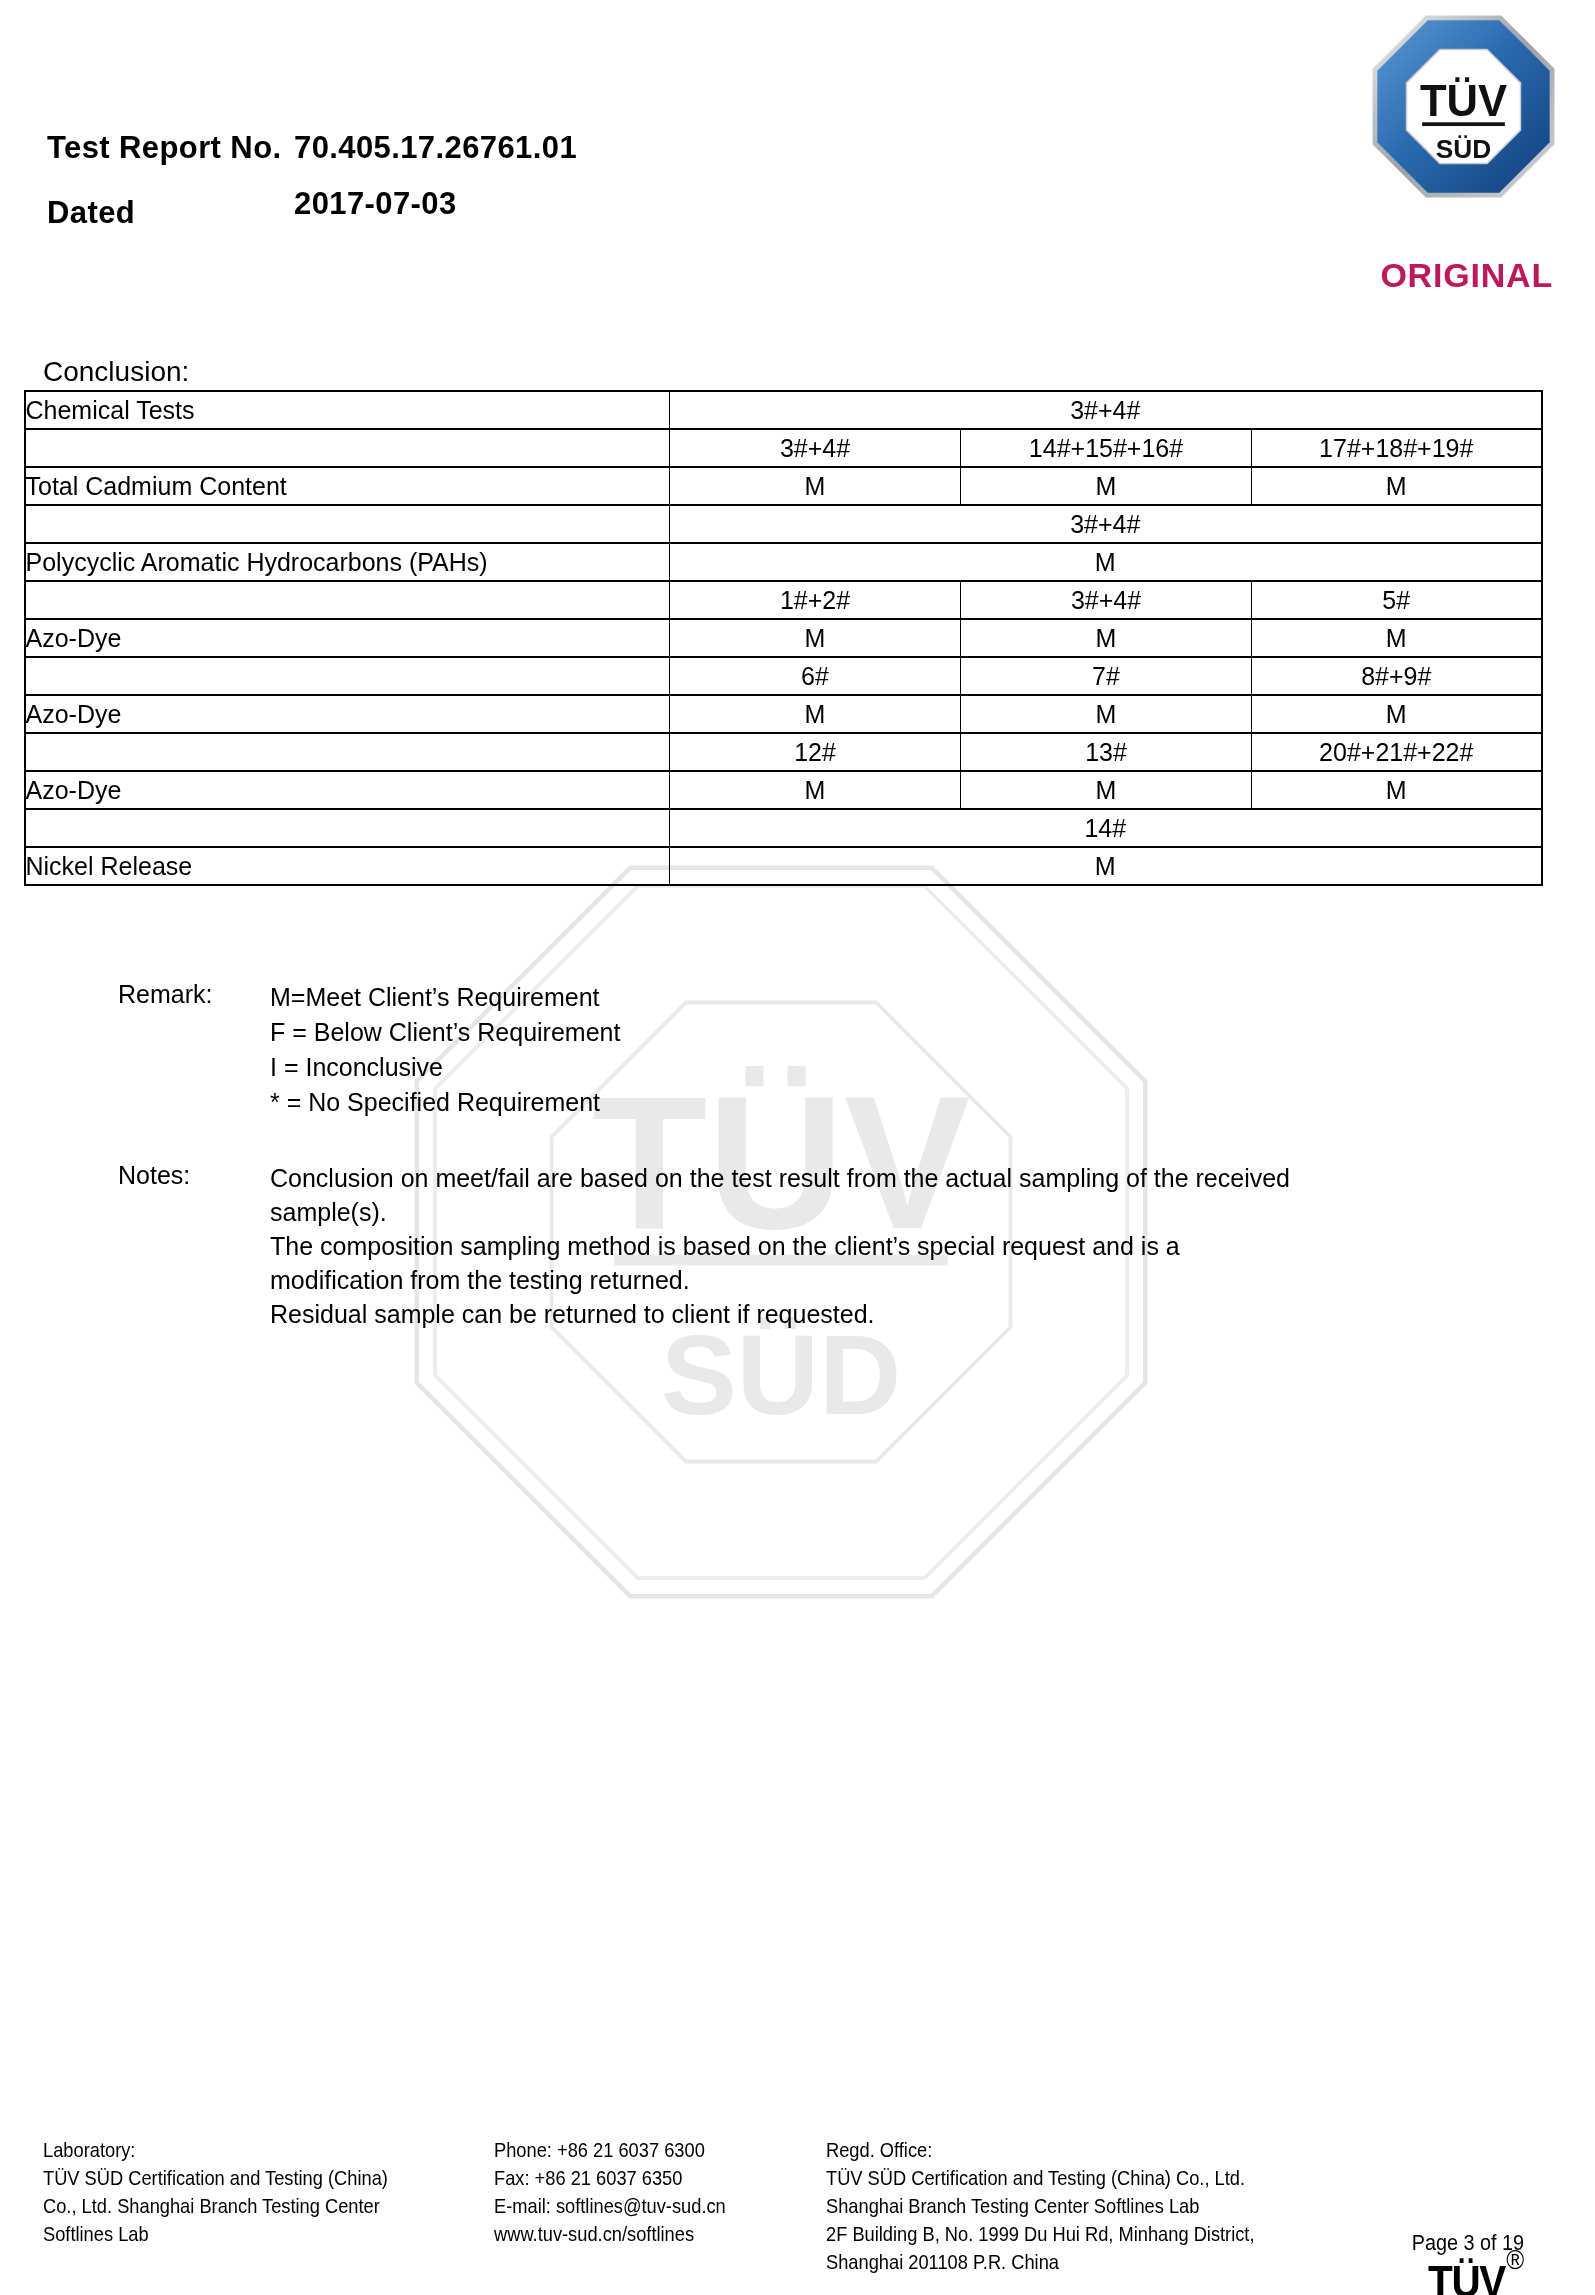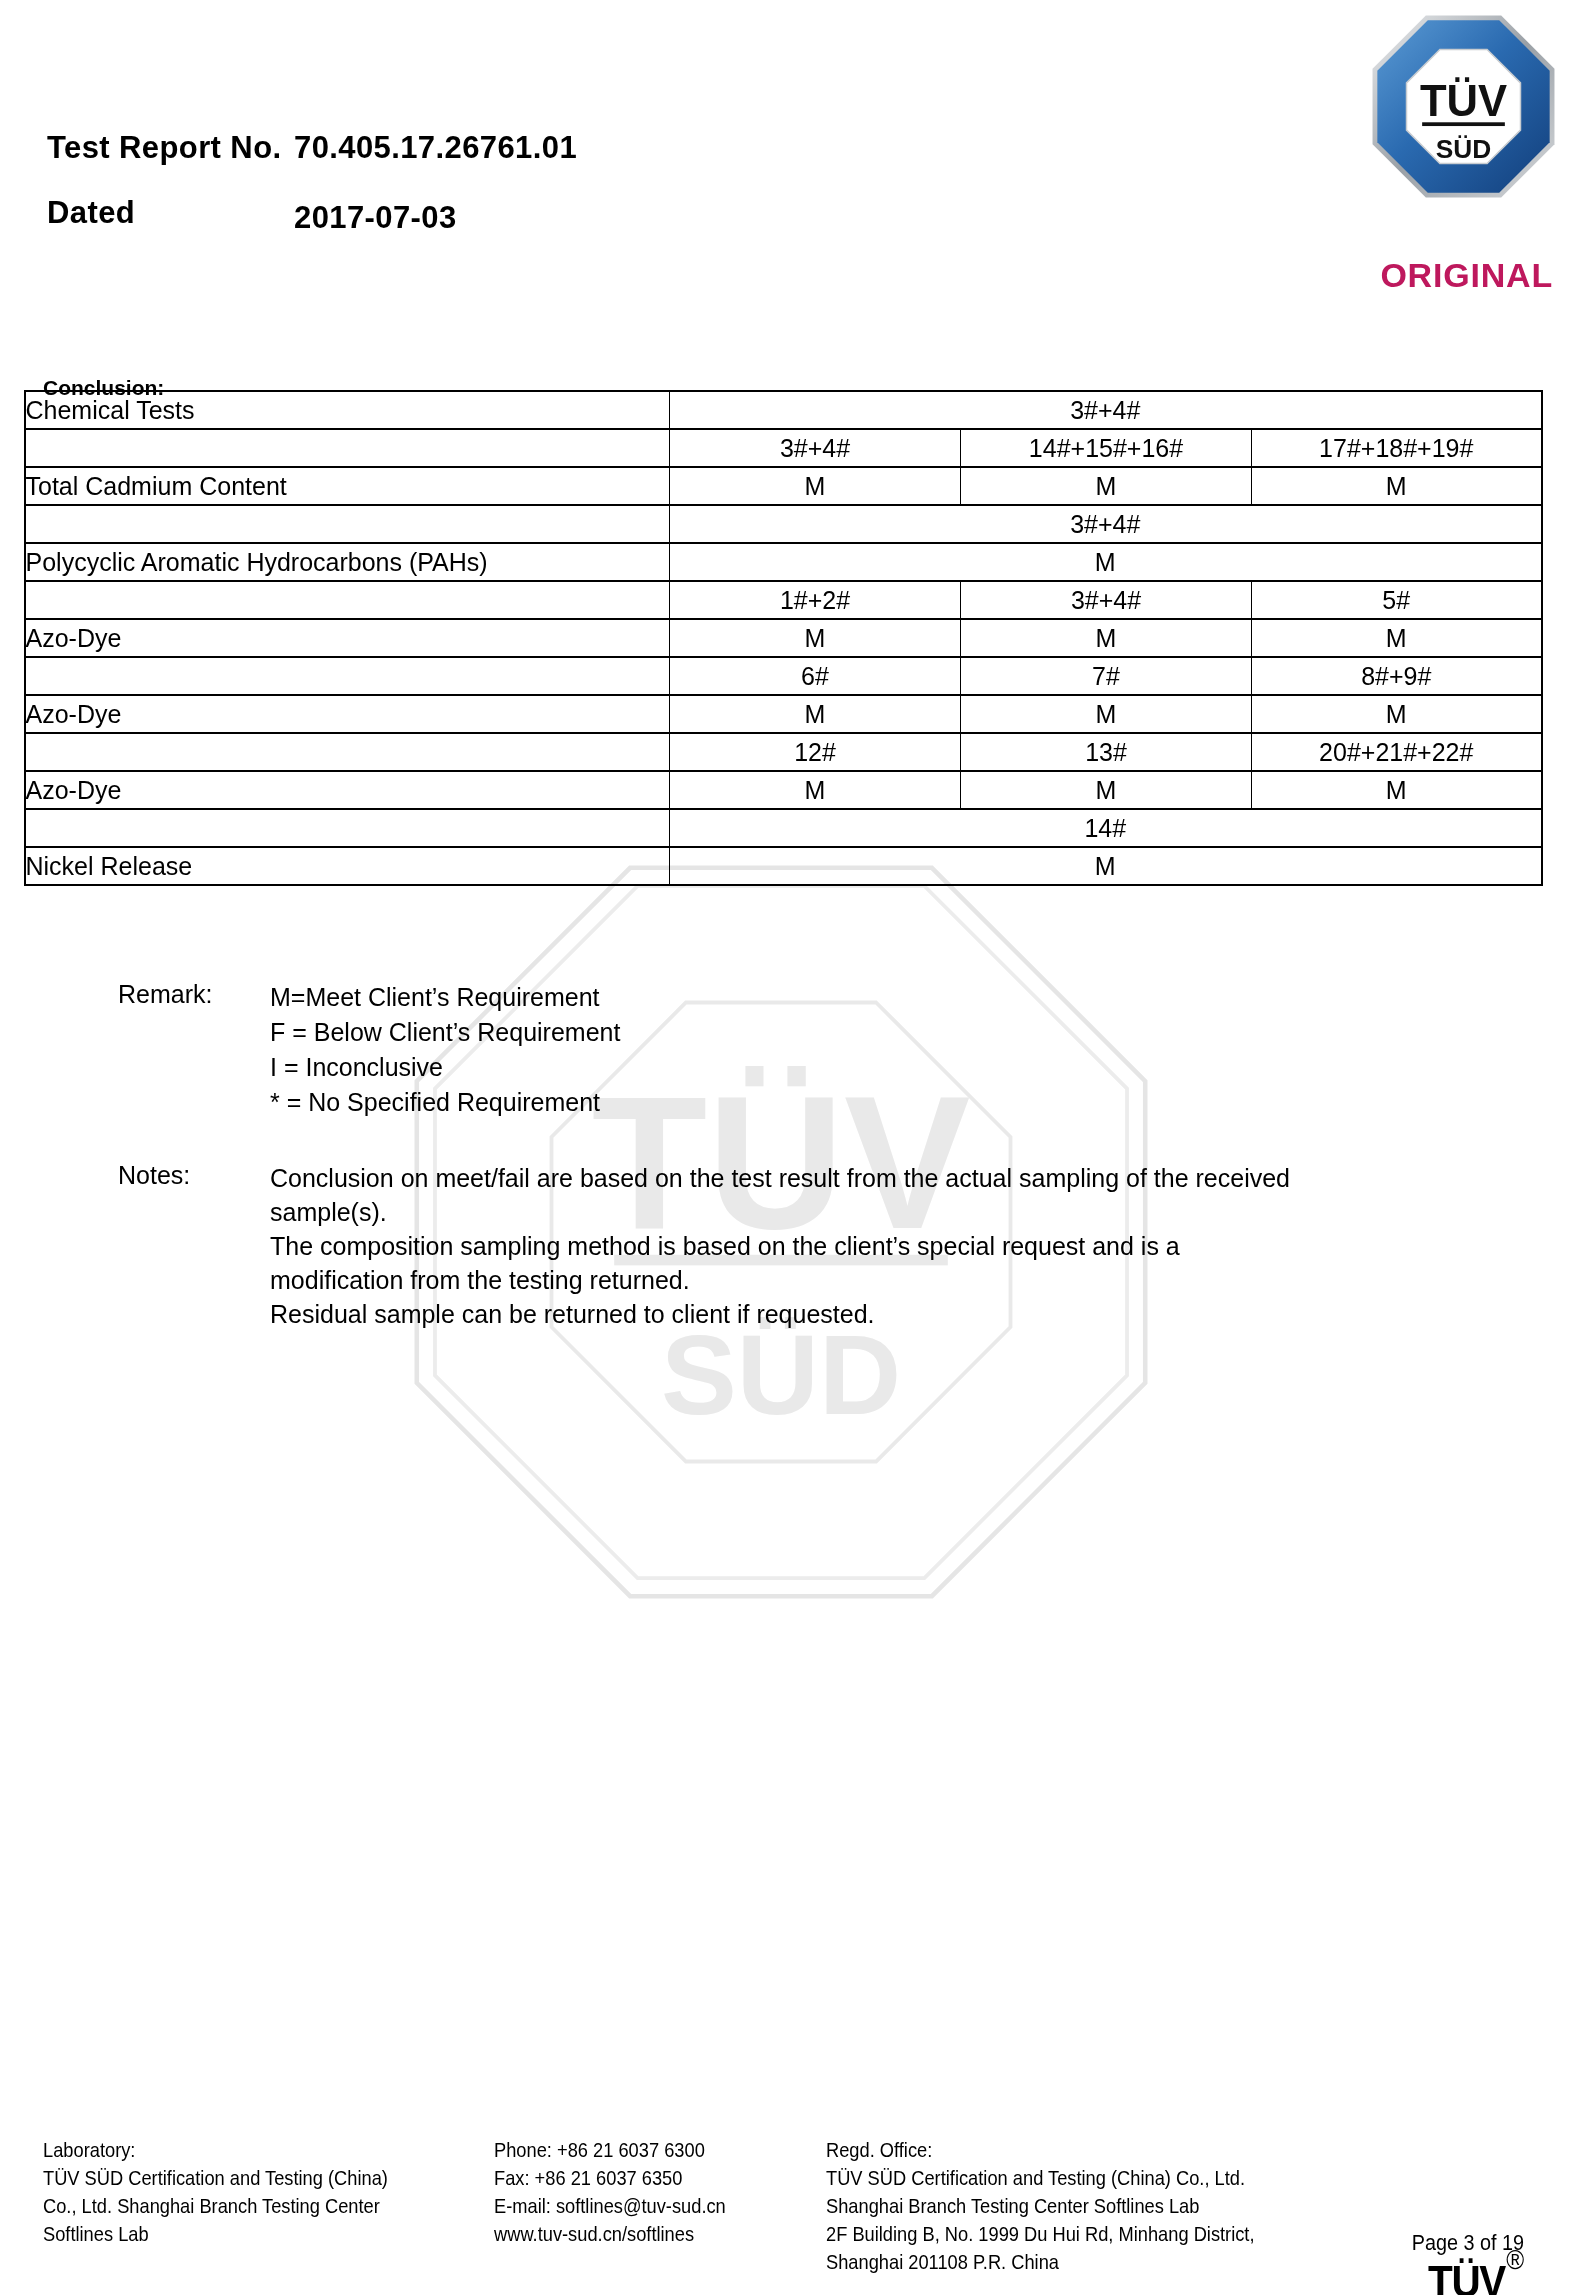--- a/index.html
+++ b/index.html
@@ -13,21 +13,21 @@
 
   
   .hdr-label { font-size:31px; font-weight:bold; letter-spacing:0.4px; }
   .hdr-value { font-size:31px; font-weight:bold; letter-spacing:0.4px; }
   .original {
     font-size:34px; font-weight:bold; letter-spacing:0.8px;
     color:#be185d;
   }
 
   
-  .conclusion-h { font-size:21px; font-weight:bold;margin-top:20px; }
+  .conclusion-h { font-size:28px; font-weight:normal; }
 
   
   table.concl {
     border-collapse:collapse; table-layout:fixed;
     width:1518px; background:transparent;
   }
   table.concl td, table.concl th {
     border:1.5px solid #000;
     border-top-width:2.3px; border-bottom-width:2.3px;
     font-size:25px; font-weight:normal;
@@ -78,21 +78,21 @@
     <polygon points="739.1,93.6 1006.4,360.9 1006.4,739.1 739.1,1006.4 360.9,1006.4 93.6,739.1 93.6,360.9 360.9,93.6" fill="none" stroke="#ececec" stroke-width="5"></polygon>
     <polygon points="675.4,247.3 852.7,424.6 852.7,675.4 675.4,852.7 424.6,852.7 247.3,675.4 247.3,424.6 424.6,247.3" fill="none" stroke="#e9e9e9" stroke-width="5"></polygon>
     <text x="550" y="545" text-anchor="middle" font-size="250" font-weight="bold" fill="#e9e9e9">TÜV</text>
     <rect x="330" y="580" width="440" height="14" fill="#e9e9e9"></rect>
     <text x="550" y="790" text-anchor="middle" font-size="150" font-weight="bold" fill="#e9e9e9">SÜD</text>
   </svg>
 
   <span class="abs hdr-label" style="left:47px; top:130px;">Test Report No.</span>
   <span class="abs hdr-value" style="left:294px; top:130px;">70.405.17.26761.01</span>
   <span class="abs hdr-label" style="left:47px; top:195px;">Dated</span>
-  <span class="abs hdr-value" style="left:294px; top:200px;">2017-07-03</span>
+  <span class="abs hdr-value" style="left:294px; top:186px;">2017-07-03</span>
 
   <svg class="abs" style="left:1362px; top:4.5px;" width="203" height="203" viewBox="0 0 270 270">
     <defs>
       <linearGradient id="lgSilver" x1="0" y1="0" x2="1" y2="1">
         <stop offset="0" stop-color="#eceef0"></stop>
         <stop offset="0.5" stop-color="#9aa0a6"></stop>
         <stop offset="1" stop-color="#d5d8db"></stop>
       </linearGradient>
       <linearGradient id="lgBlue" x1="0" y1="0" x2="1" y2="1">
         <stop offset="0" stop-color="#5b9bd5"></stop>

